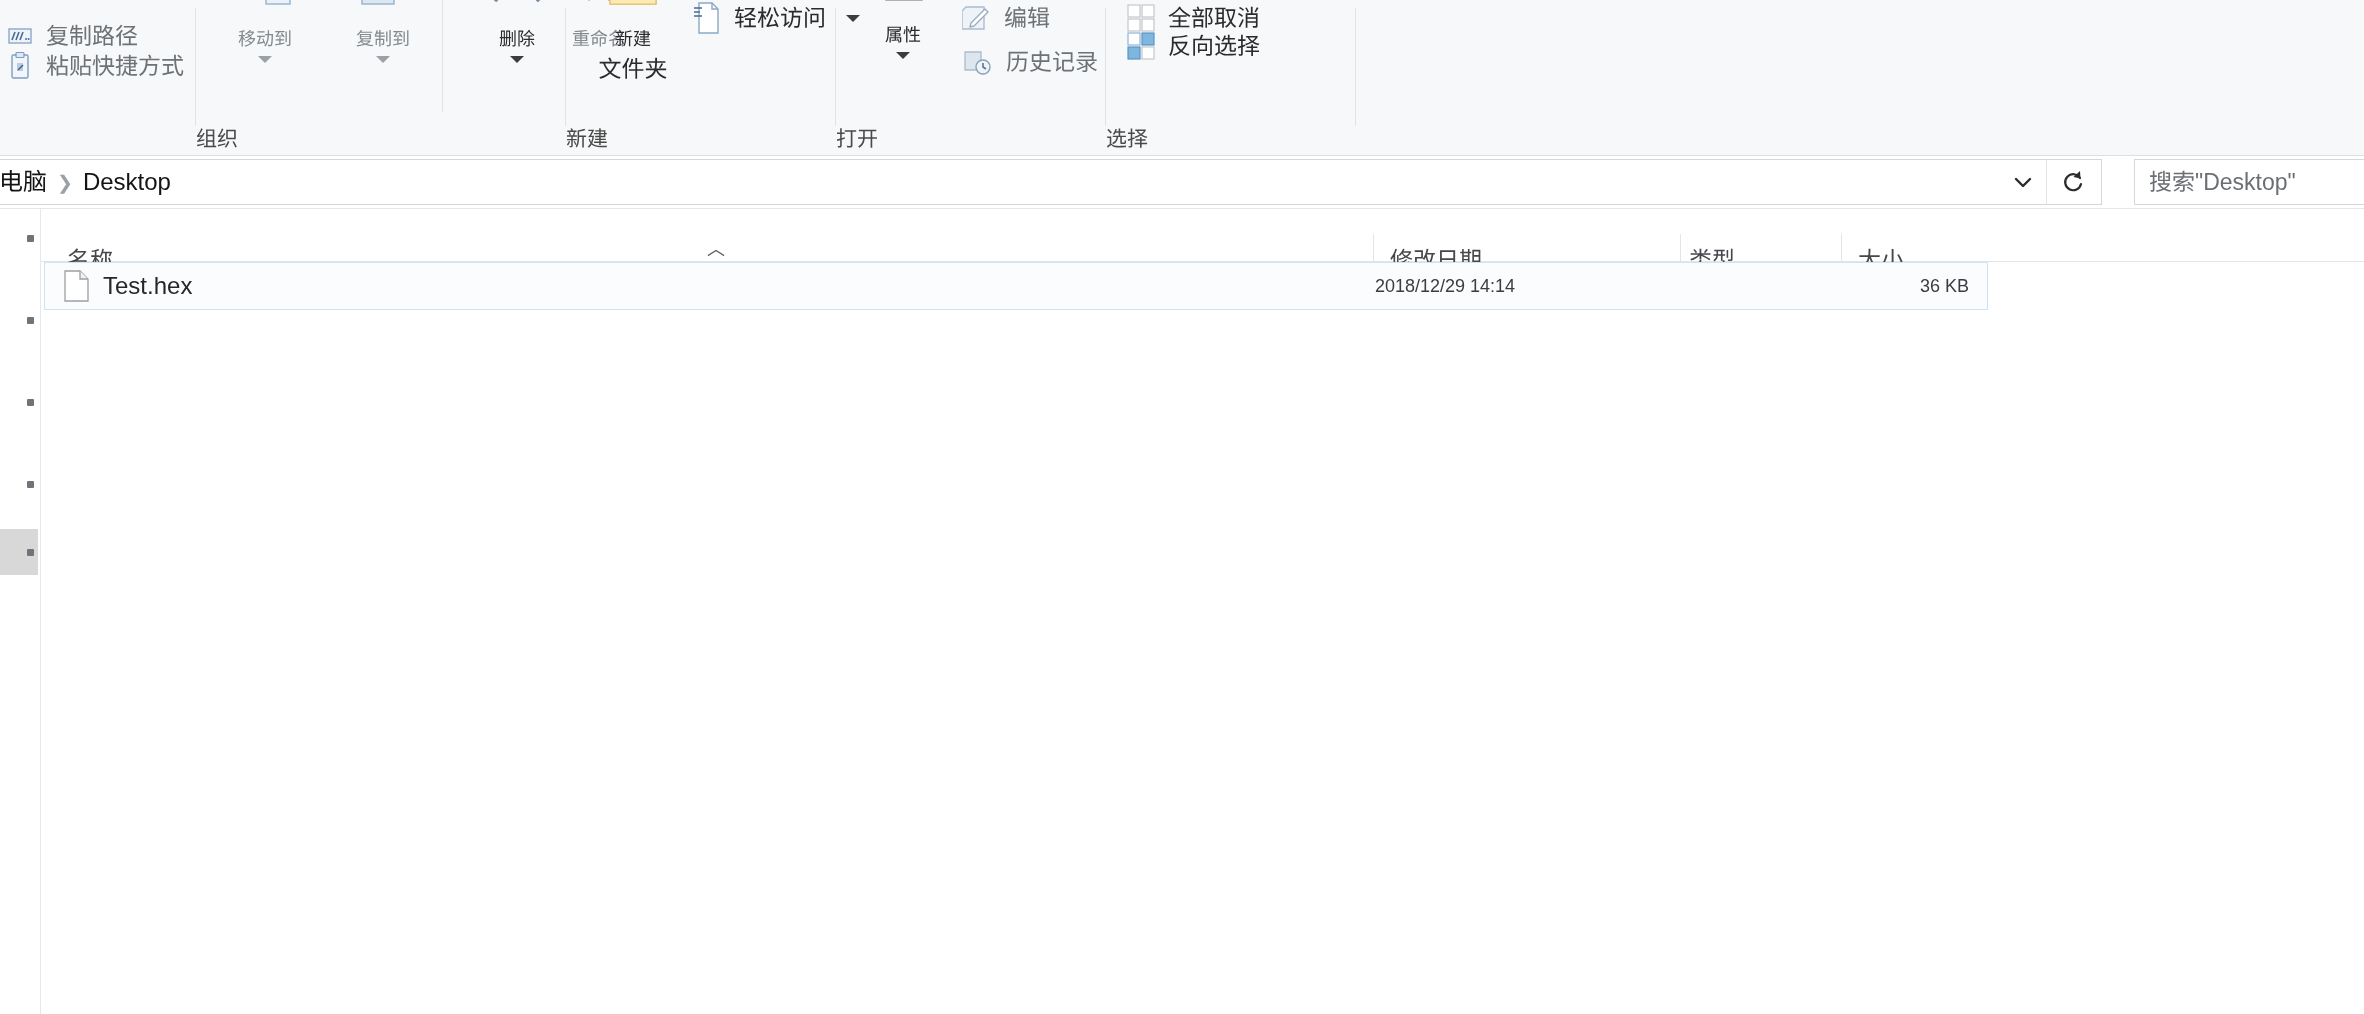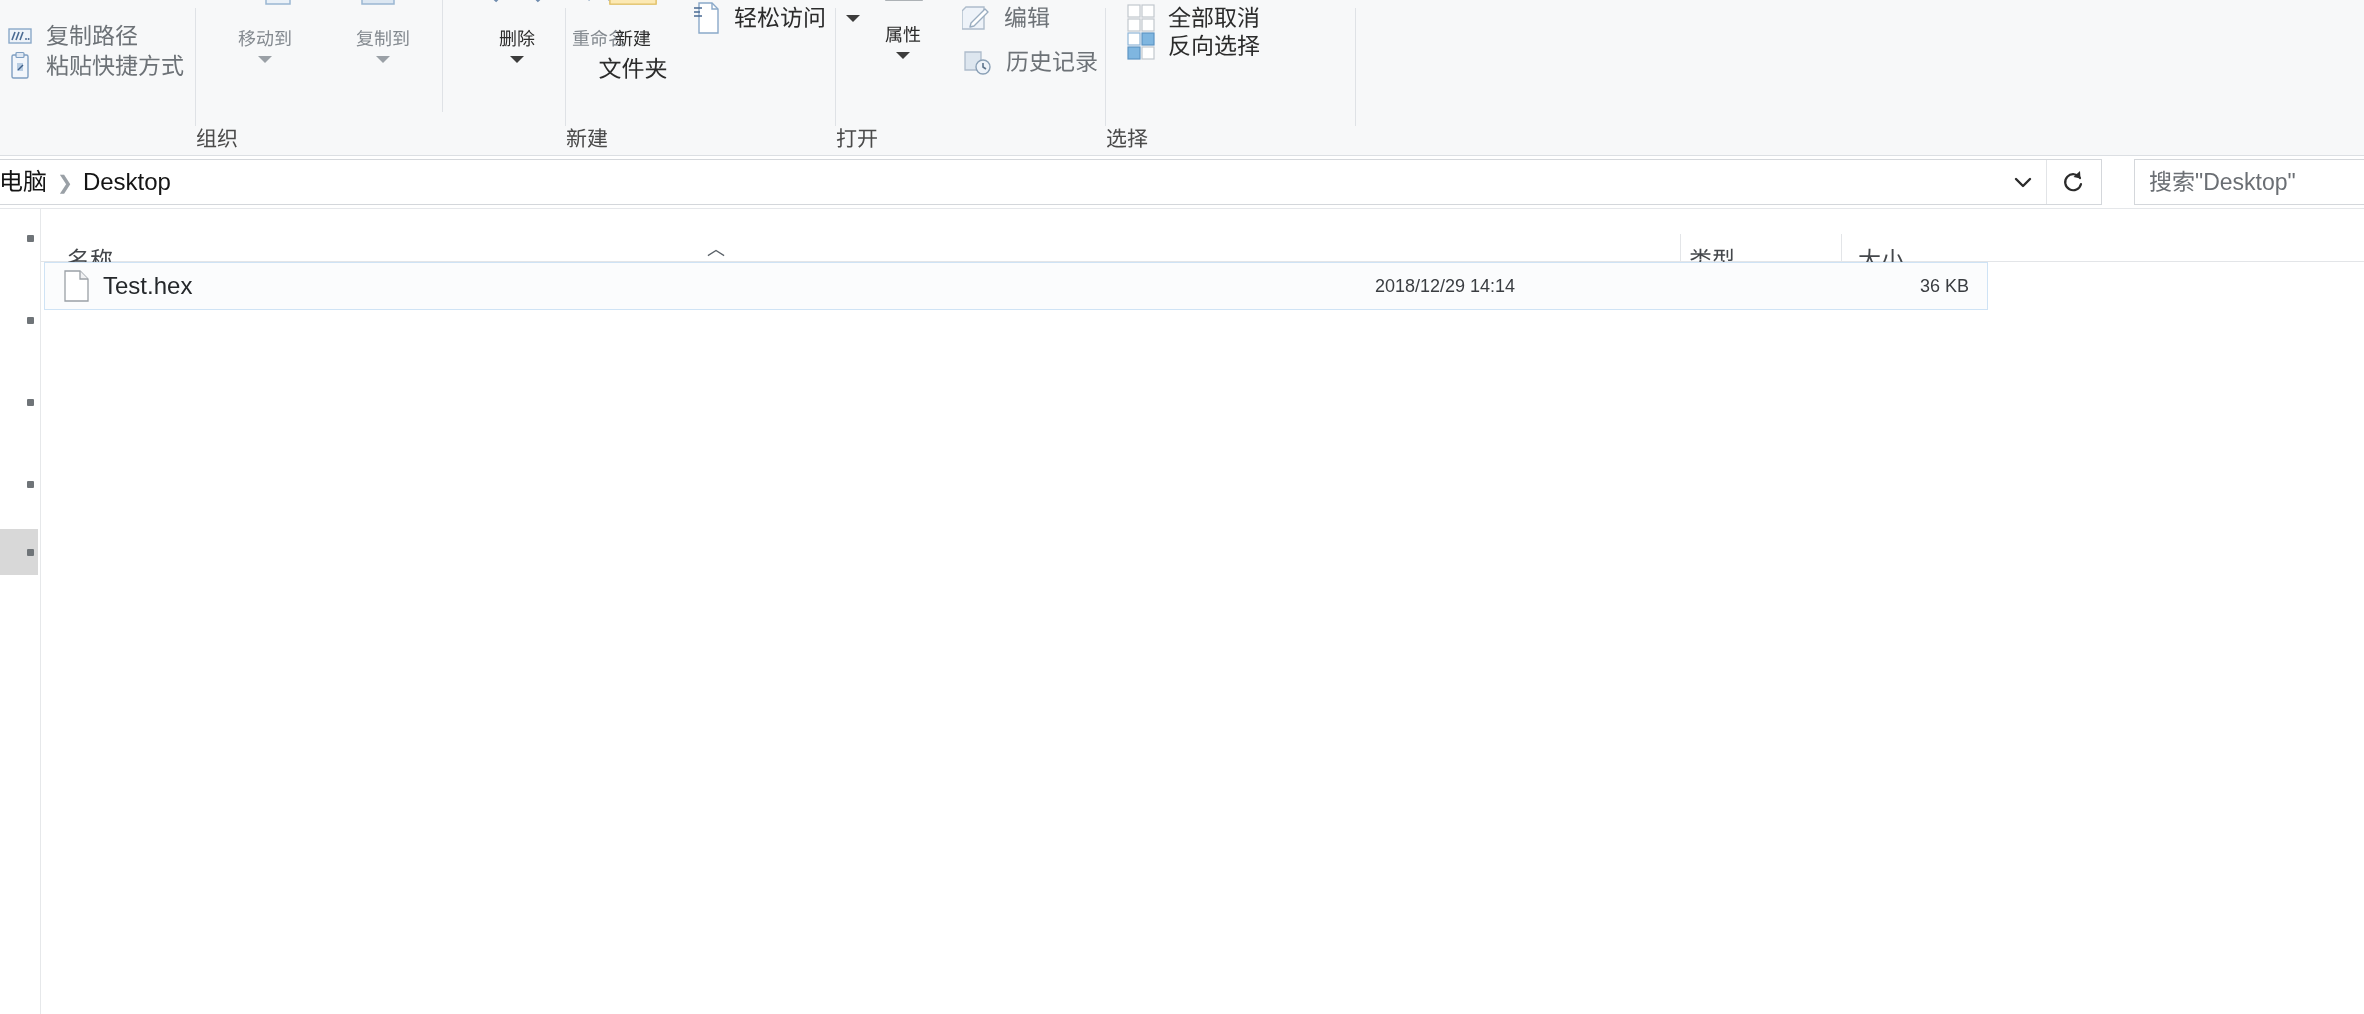--- a/index.html
+++ b/index.html
@@ -530,20 +530,23 @@
     </div>
   </div>
 
   <div class="listarea">
 
     <div class="col-header">
       <div class="col first" style="left:0px;width:1332px;">
         <span class="ctext">名称</span>
         <span class="sort-ind" style="left:666px;">︿</span>
       </div>
+      <div class="col" style="left:1332px;width:230px;">
+        <span class="ctext">修改日期</span>
+      </div>
       <div class="col" style="left:1639px;width:238px;padding-left:8px;">
         <span class="ctext">类型</span>
       </div>
       <div class="col" style="left:1800px;width:196px;">
         <span class="ctext">大小</span>
       </div>
     </div>
 
     <div class="row">
       <div class="cell" style="left:18px;width:1300px;">

